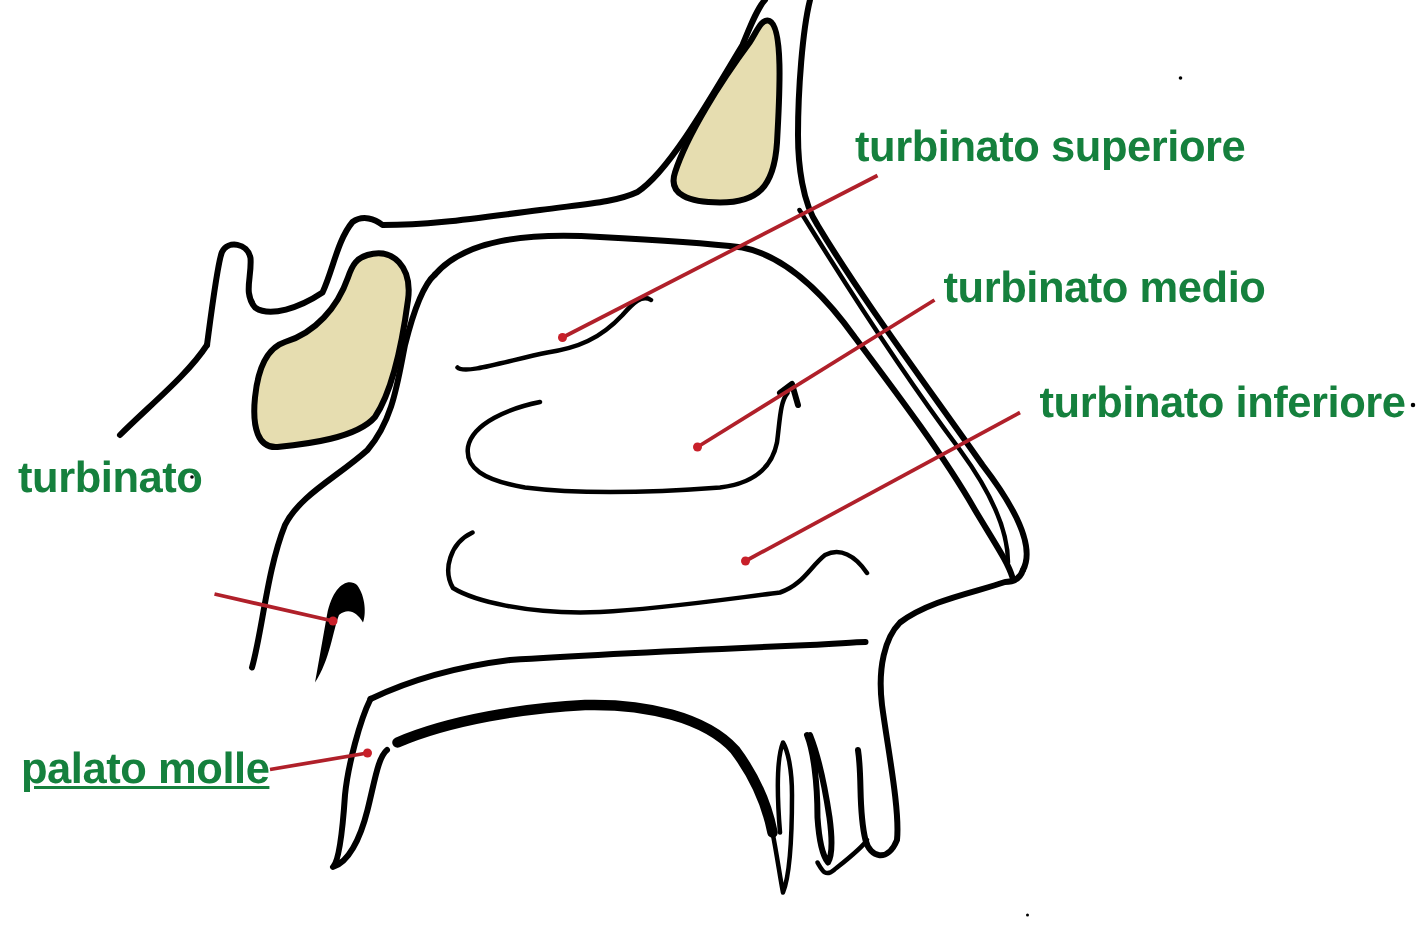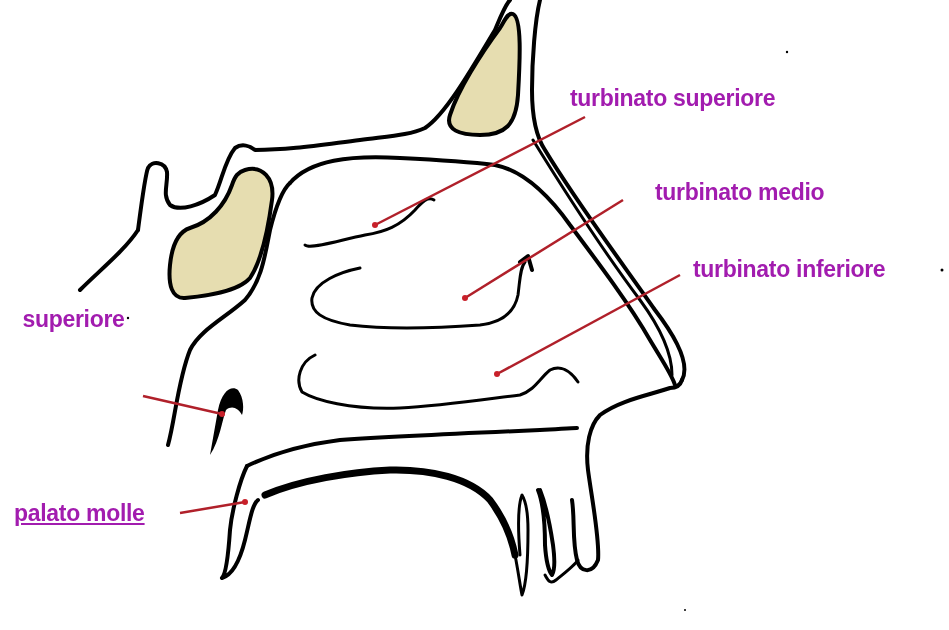--- a/index.html
+++ b/index.html
@@ -1,18 +1,18 @@
 <!DOCTYPE html>
 <html><head>
 <meta charset="utf-8">
 <style>
   html, body { margin: 0; padding: 0; background: #ffffff; }
   body { width: 949px; height: 630px; position: relative; overflow: hidden; font-family: "Liberation Sans", sans-serif; }
   #diagram { position: absolute; left: 0; top: 0; width: 949px; height: 630px; }
-  .label { position: absolute; color: #a21caf; font-weight: bold; font-size: 23px; line-height: 32px; white-space: nowrap; letter-spacing: -0.3px; }
+  .label { position: absolute; color: #15803d; font-weight: bold; font-size: 29px; line-height: 32px; white-space: nowrap; letter-spacing: -0.3px; }
   .label.ml { text-align: center; }
   .outline { fill: none; stroke: #000; stroke-width: 4; stroke-linecap: round; stroke-linejoin: round; }
   .thin { fill: none; stroke: #000; stroke-width: 3; stroke-linecap: round; stroke-linejoin: round; }
   .sinus { fill: #e6ddb0; stroke: #000; stroke-width: 4; }
   .leader { stroke: #b0202a; stroke-width: 2.5; fill: none; }
   .tip { fill: #c8202a; }
 </style>
 </head>
 <body>
 
@@ -62,20 +62,20 @@
   <line class="leader" x1="180" y1="513" x2="245" y2="502"></line>
   <circle class="tip" cx="245" cy="502" r="3"></circle>
 
   <circle cx="787" cy="52" r="1.2" fill="#000"></circle>
   <circle cx="942" cy="270" r="1.5" fill="#000"></circle>
   <circle cx="128" cy="318" r="1.2" fill="#000"></circle>
   <circle cx="685" cy="610" r="1" fill="#000"></circle>
 </svg>
 
 <div class="label" style="left:570px; top:82px;">turbinato superiore</div>
-<div class="label" style="left:655px; top:176px;">turbinato medio</div>
+<div class="label" style="left:629px; top:176px;">turbinato medio</div>
 <div class="label" style="left:693px; top:253px;">turbinato inferiore</div>
 
 <div class="label ml" style="left:6px; top:303px; width:135px;">
-  <div>superiore</div>
+  <div>turbinato</div>
 </div>
 
 <div class="label" style="left:14px; top:497px;text-decoration:underline;">palato molle</div>
 
 </body></html>

